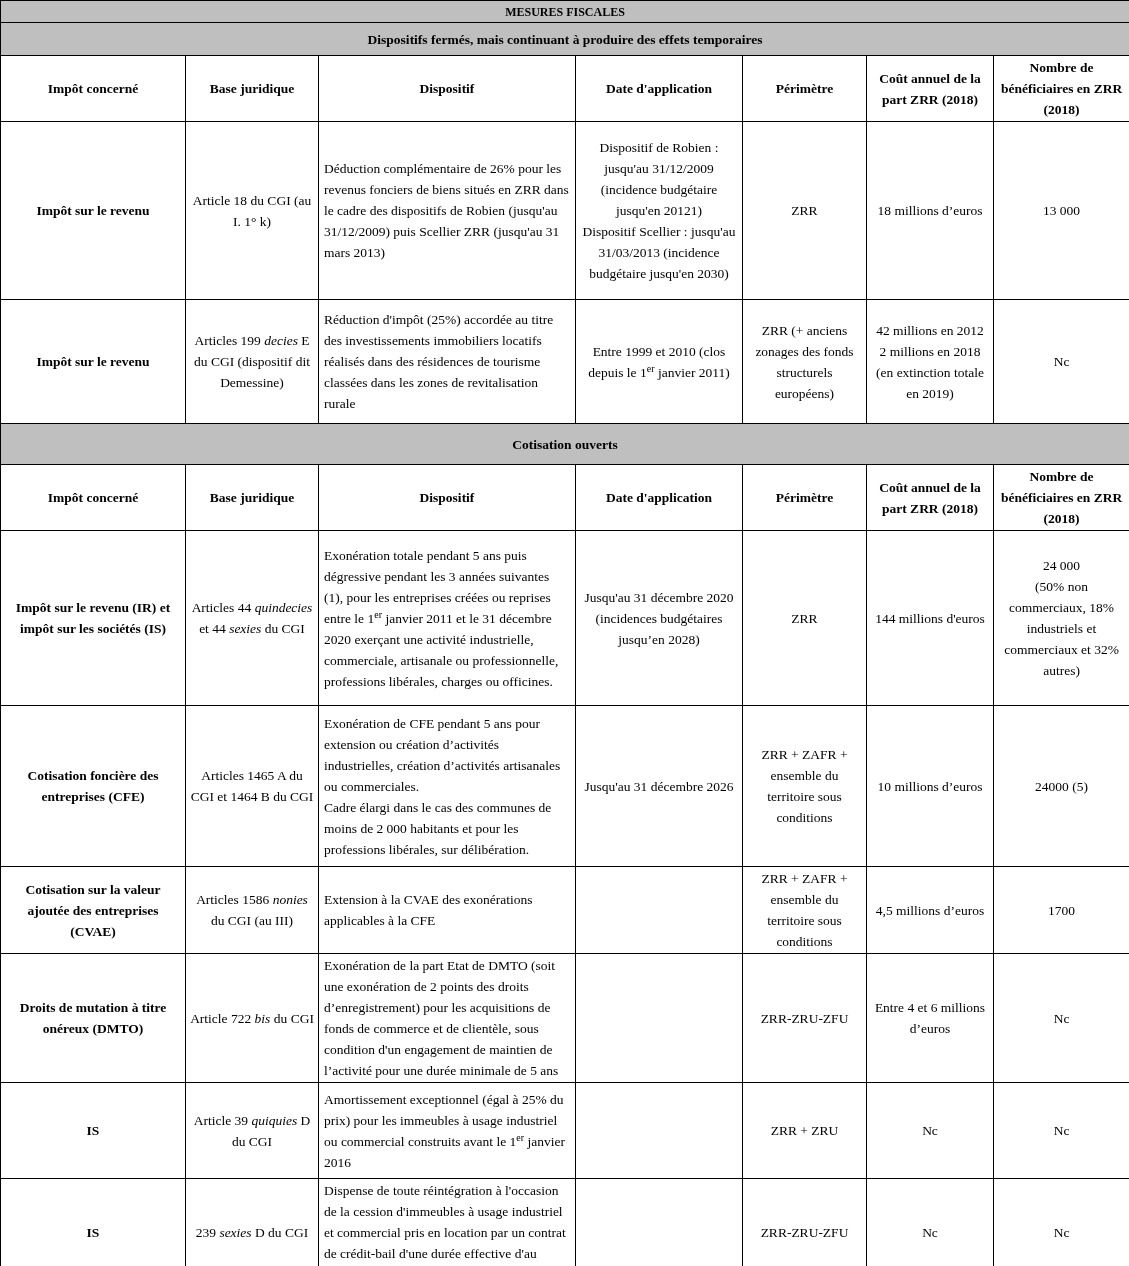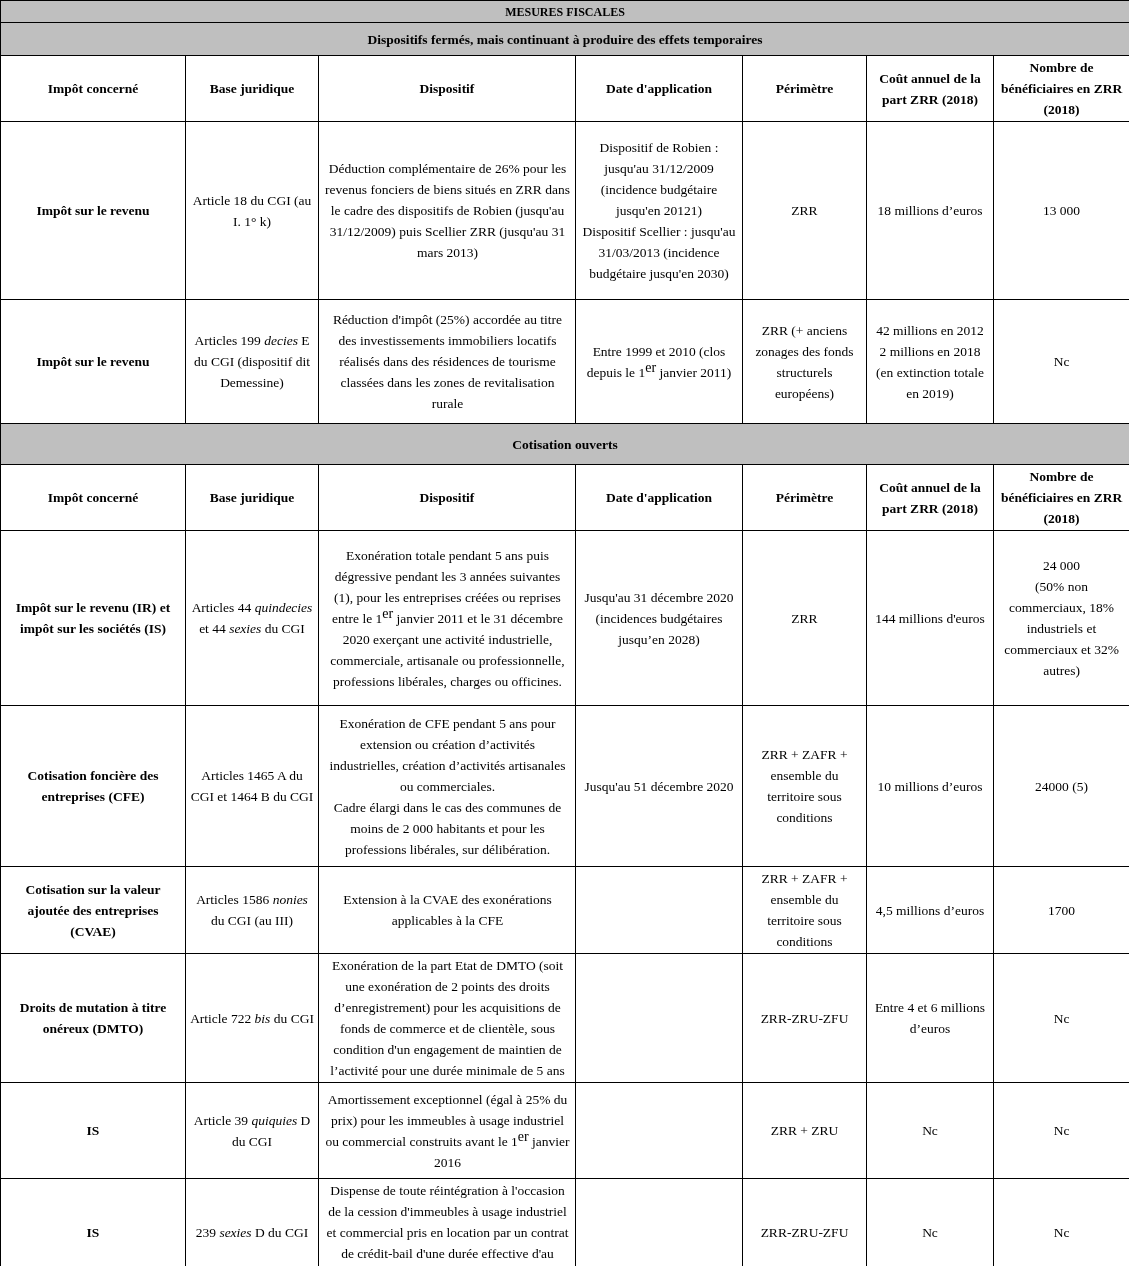--- a/index.html
+++ b/index.html
@@ -30,22 +30,22 @@
     line-height: 18px;
     padding: 0;
   }
   td.section-header {
     background: var(--header-bg, #bfbfbf);
     font-weight: bold;
     font-size: 13.5px;
   }
   td.col-header { font-weight: bold; font-size: 13.5px; }
   td.col-impot { font-weight: bold; }
-  td.col-dispositif { text-align: center; padding-left: 5px; padding-right: 4px; }
-  sup { font-size: 14px; line-height: 0; vertical-align: super; }
+  td.col-dispositif { text-align: left; padding-left: 5px; padding-right: 4px; }
+  sup { font-size: 10px; line-height: 0; vertical-align: super; }
   i { font-style: italic; }
 </style>
 </head>
 <body>
 
 <table class="fiscal">
   <colgroup>
     <col style="width:185px">
     <col style="width:133px">
     <col style="width:257px">
@@ -107,21 +107,21 @@
         <td class="col-dispositif">Exonération totale pendant 5 ans puis dégressive pendant les 3 années suivantes (1), pour les entreprises créées ou reprises entre le 1<sup>er</sup> janvier 2011 et le 31 décembre 2020 exerçant une activité industrielle, commerciale, artisanale ou professionnelle, professions libérales, charges ou officines.</td>
         <td class="col-date">Jusqu'au 31 décembre 2020 (incidences budgétaires jusqu’en 2028)</td>
         <td class="col-perimetre">ZRR</td>
         <td class="col-cout">144 millions d'euros</td>
         <td class="col-beneficiaires">24 000<br>(50% non commerciaux, 18% industriels et commerciaux et 32% autres)</td>
       </tr>
       <tr style="height: 161px;">
         <td class="col-impot">Cotisation foncière des entreprises (CFE)</td>
         <td class="col-base">Articles 1465 A du CGI et 1464 B du CGI</td>
         <td class="col-dispositif">Exonération de CFE pendant 5 ans pour extension ou création d’activités industrielles, création d’activités artisanales ou commerciales.<br>Cadre élargi dans le cas des communes de moins de 2 000 habitants et pour les professions libérales, sur délibération.</td>
-        <td class="col-date">Jusqu'au 51 décembre 2020</td>
+        <td class="col-date">Jusqu'au 31 décembre 2026</td>
         <td class="col-perimetre">ZRR + ZAFR + ensemble du territoire sous conditions</td>
         <td class="col-cout">10 millions d’euros</td>
         <td class="col-beneficiaires">24000 (5)</td>
       </tr>
       <tr style="height: 78px;">
         <td class="col-impot">Cotisation sur la valeur ajoutée des entreprises (CVAE)</td>
         <td class="col-base">Articles 1586 <i>nonies</i> du CGI (au III)</td>
         <td class="col-dispositif">Extension à la CVAE des exonérations applicables à la CFE</td>
         <td class="col-date"></td>
         <td class="col-perimetre">ZRR + ZAFR + ensemble du territoire sous conditions</td>

